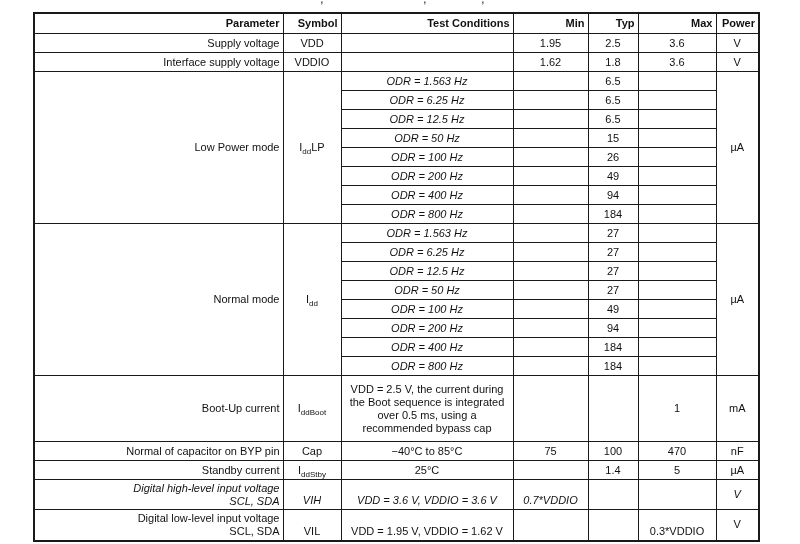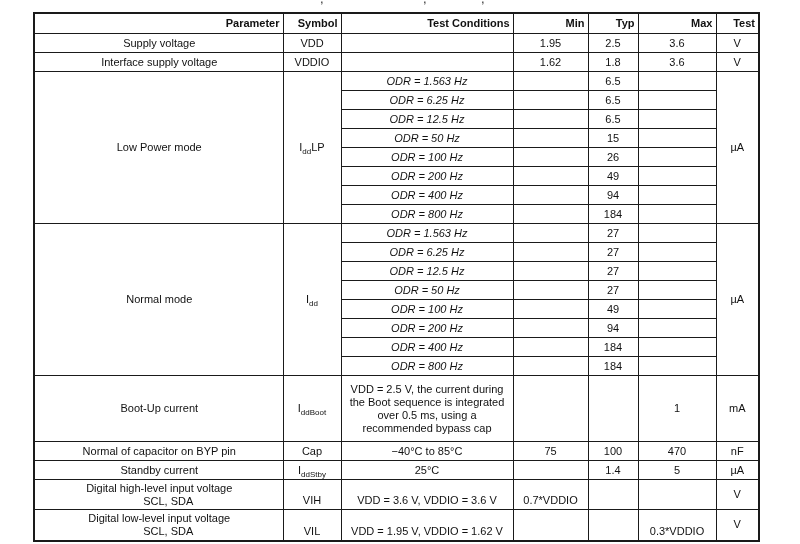--- a/index.html
+++ b/index.html
@@ -19,23 +19,23 @@
   .ds th,.ds td{
     border:1px solid #1a1a1a;
     font-size:11px;line-height:13px;
     padding:0 3px;overflow:hidden;
     text-align:center;vertical-align:middle;
     color:#111;
   }
   .ds th{font-weight:bold;height:19px;text-align:right;}
   .r19{height:19px;}
   .rboot{height:66px;}
-  .rvih{height:30px;}
+  .rvih{height:30px;font-style:italic;}
   .rvil{height:31px;margin-top:28px;}
-  td.param{text-align:center;padding-left:4px;}
+  td.param{text-align:right;padding-left:4px;}
   td.cond{white-space:nowrap;font-style:italic;}
   td.nowrap{white-space:nowrap;}
   td.vb{vertical-align:bottom;padding-bottom:2px;}
   .indent{padding-left:18px;}
   sub{font-size:8px;line-height:0;text-align:right;}
   .bootcond{line-height:15px;margin-left:9px;}
 </style>
 </head>
 <body>
 
@@ -57,21 +57,21 @@
   </colgroup>
 
   <tbody>
       <tr>
     <th>Parameter</th>
     <th>Symbol</th>
     <th>Test Conditions</th>
     <th>Min</th>
     <th>Typ</th>
     <th>Max</th>
-    <th>Test</th>
+    <th>Power</th>
   </tr>
 
   <tr class="r19">
     <td class="param">Supply voltage</td>
     <td>VDD</td>
     <td></td>
     <td>1.95</td>
     <td>2.5</td>
     <td>3.6</td>
     <td>V</td>

